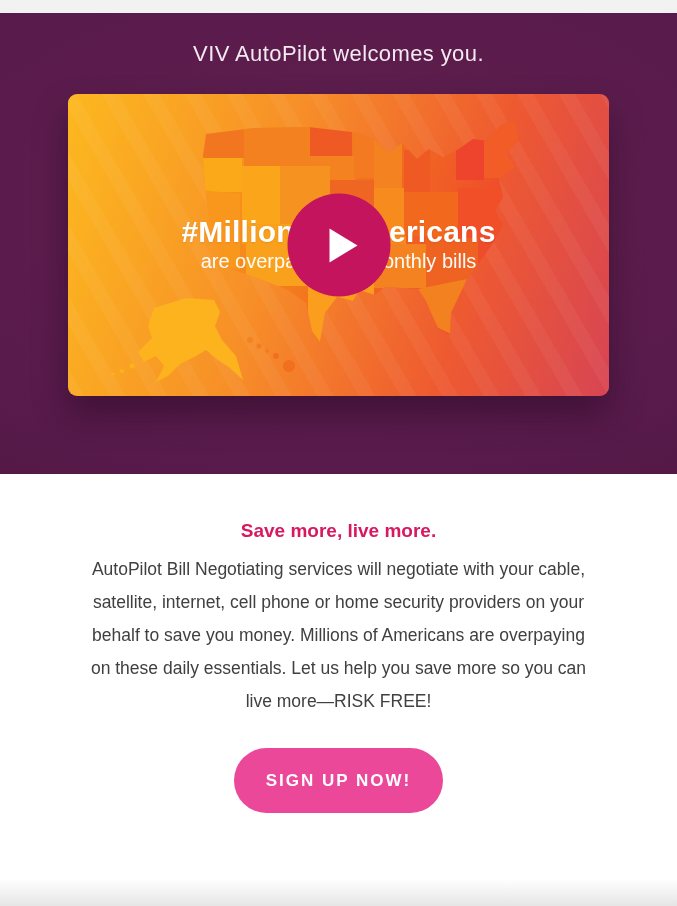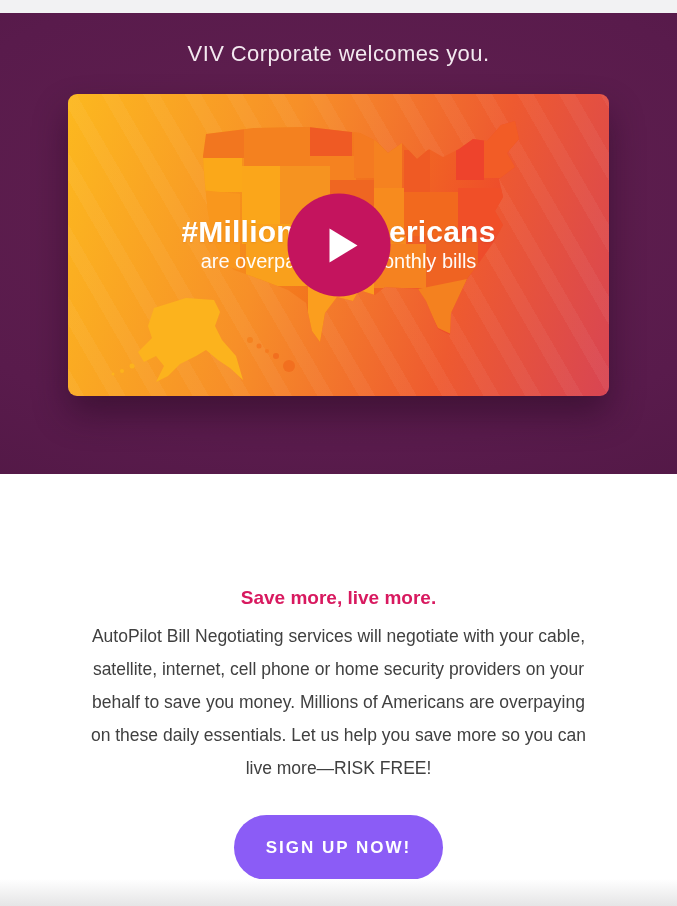--- a/index.html
+++ b/index.html
@@ -83,38 +83,38 @@
     width:0; height:0;
     border-top:17px solid transparent;
     border-bottom:17px solid transparent;
     border-left:28px solid #ffffff;
     margin-left:9px;
   }
 
   
   .content { text-align:center; }
   .section-heading {
-    padding-top:113px;
+    padding-top:46px;
     font-size:19px;
     font-weight:700;
     color:#d8195f;
   }
   .body-paragraph {
     width:512px;
     margin:11px auto 0;
     font-size:17.5px;
     line-height:33px;
     color:#404040;
   }
   .signup-button {
     margin-top:30px;
     width:209px; height:65px;
     border:none;
     border-radius:33px;
-    background:#8b5cf6;
+    background:#ec4899;
     color:#ffffff;
     font-family:"Liberation Sans", sans-serif;
     font-size:17px;
     font-weight:700;
     letter-spacing:2px;
     cursor:pointer;
   }
 
   
   .bottom-strip {
@@ -122,21 +122,21 @@
     width:100%; height:27px;
     background:linear-gradient(#ffffff, #e5e5e6);
   }
 </style>
 </head>
 <body>
 
 <div class="top-strip"></div>
 
 <section class="hero">
-  <h1 class="hero-title">VIV Corporate welcomes you.</h1>
+  <h1 class="hero-title">VIV AutoPilot welcomes you.</h1>
 
   <div class="video-card">
     <div class="stripes"></div>
 
     <svg viewBox="0 0 541 302" aria-hidden="true">
       <defs>
         <linearGradient id="mapGrad" x1="0" y1="0" x2="1" y2="0.25">
           <stop offset="0" stop-color="#f9a01b"></stop>
           <stop offset="0.55" stop-color="#f2711f"></stop>
           <stop offset="1" stop-color="#ee4a2c"></stop>

